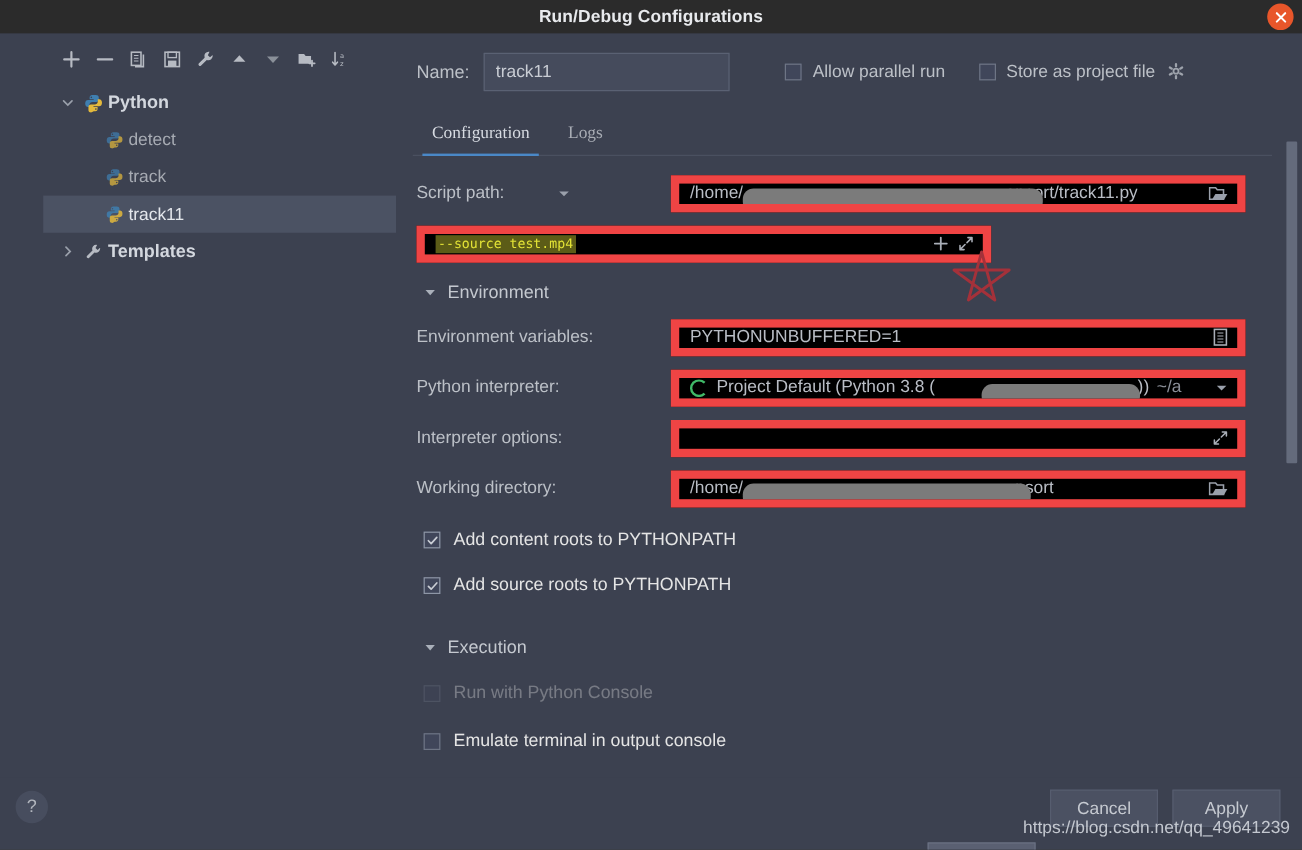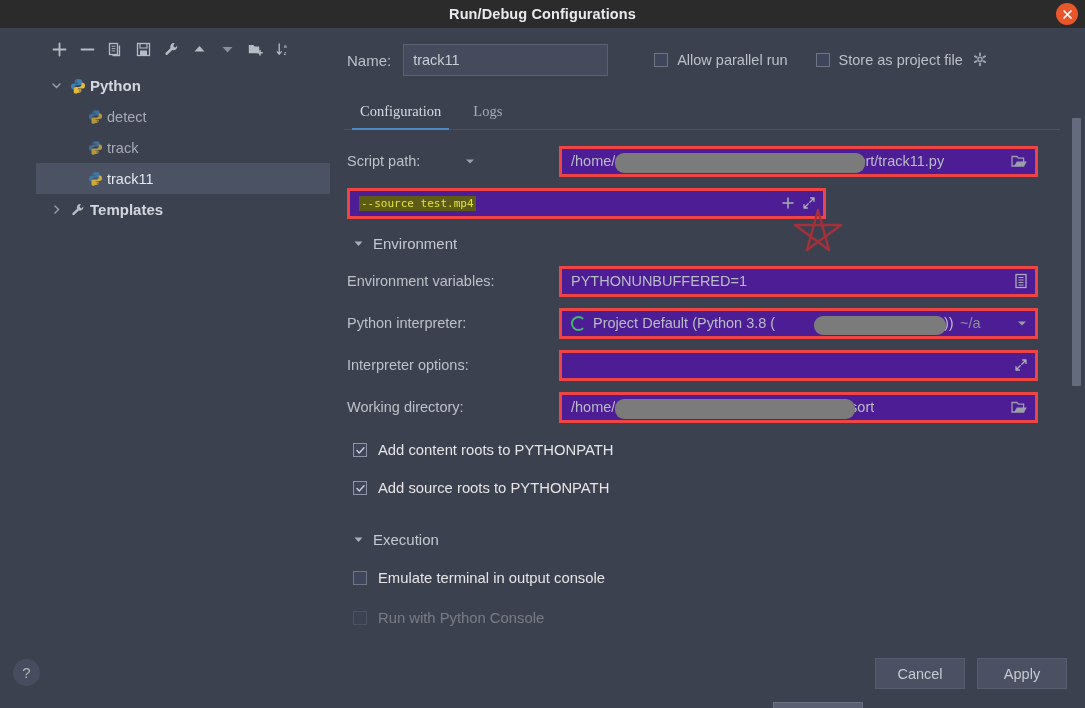--- a/index.html
+++ b/index.html
@@ -117,21 +117,21 @@
   .row {
     display: flex; align-items: center; height: 34px;
     margin: 0 0 8px 0; padding-left: 17px;
   }
   .row-label {
     font-size: 14.5px; color: #bcc0c7; white-space: nowrap;
   }
   .lbl-w { width: 212px; flex: 0 0 212px; display: flex; align-items: center; }
   .field {
     position: relative; height: 31px; flex: 0 0 auto;
-    background: #4c1d95; border: 3px solid #ef4444;
+    background: #000000; border: 7px solid #ef4444;
     display: flex; align-items: center;
     padding: 0 9px; overflow: hidden;
   }
   .field.w-main { width: 479px; }
   .fval {
     font-size: 14.5px; color: #b9bdc5; white-space: nowrap; overflow: hidden;
   }
   .field-ico {
     position: absolute; right: 7px; top: 50%; transform: translateY(-50%);
     display: flex; align-items: center; cursor: pointer;
@@ -540,28 +540,28 @@
 
       <div class="section" style="margin-top:20px">
         <span class="ico">
           <svg width="11" height="11" viewBox="0 0 11 11">
             <path d="M1.6 3.6 L5.5 8 L9.4 3.6 Z" fill="#aab0ba"></path>
           </svg>
         </span>
         <span class="section-title">Execution</span>
       </div>
 
+      <div class="chkrow cut-row" style="margin-top:8px">
+        <span class="chk"></span>
+        <span class="chk-label">Run with Python Console</span>
+      </div>
+
       <div class="chkrow" style="margin-top:8px">
         <span class="chk"></span>
         <span class="chk-label">Emulate terminal in output console</span>
-      </div>
-
-      <div class="chkrow cut-row" style="margin-top:8px">
-        <span class="chk"></span>
-        <span class="chk-label">Run with Python Console</span>
       </div>
 
     </div>
 
     <div class="scrollbar">
       <div class="scroll-thumb"></div>
     </div>
   </div>
 
   <div class="star-annot">
@@ -572,14 +572,15 @@
 
   <div class="footer">
     <div class="help-btn">?</div>
     <div class="btns">
       <div class="btn primary">OK</div>
       <div class="btn">Cancel</div>
       <div class="btn">Apply</div>
     </div>
   </div>
 
+  <div class="watermark">https://blog.csdn.net/qq_49641239</div>
 
 </div>
 
 </body></html>

